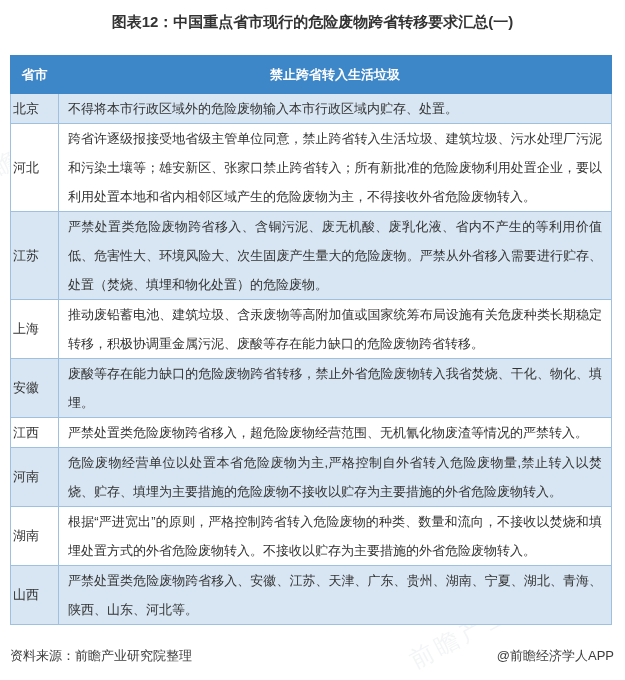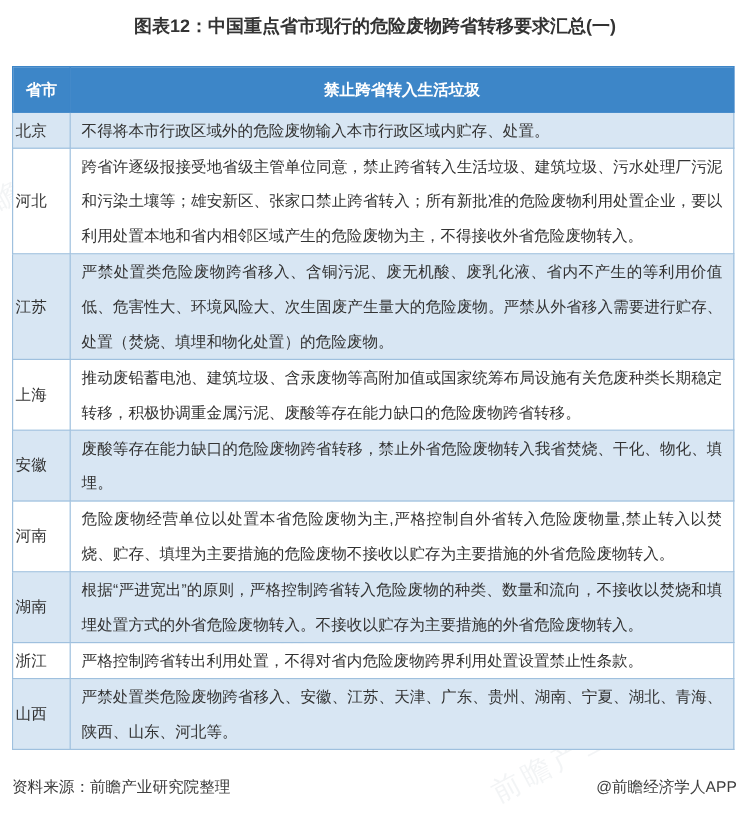--- a/index.html
+++ b/index.html
@@ -132,30 +132,30 @@
         </tr>
         <tr>
           <td class="province-cell">上海</td>
           <td class="requirement-cell">推动废铅蓄电池、建筑垃圾、含汞废物等高附加值或国家统筹布局设施有关危废种类长期稳定转移，积极协调重金属污泥、废酸等存在能力缺口的危险废物跨省转移。</td>
         </tr>
         <tr>
           <td class="province-cell">安徽</td>
           <td class="requirement-cell">废酸等存在能力缺口的危险废物跨省转移，禁止外省危险废物转入我省焚烧、干化、物化、填埋。</td>
         </tr>
         <tr>
+          <td class="province-cell">江西</td>
+          <td class="requirement-cell">严禁处置类危险废物跨省移入，超危险废物经营范围、无机氰化物废渣等情况的严禁转入。</td>
+        </tr>
+        <tr>
           <td class="province-cell">河南</td>
           <td class="requirement-cell">危险废物经营单位以处置本省危险废物为主,严格控制自外省转入危险废物量,禁止转入以焚烧、贮存、填埋为主要措施的危险废物不接收以贮存为主要措施的外省危险废物转入。</td>
         </tr>
         <tr>
           <td class="province-cell">湖南</td>
           <td class="requirement-cell">根据“严进宽出”的原则，严格控制跨省转入危险废物的种类、数量和流向，不接收以焚烧和填埋处置方式的外省危险废物转入。不接收以贮存为主要措施的外省危险废物转入。</td>
-        </tr>
-        <tr>
-          <td class="province-cell">浙江</td>
-          <td class="requirement-cell">严格控制跨省转出利用处置，不得对省内危险废物跨界利用处置设置禁止性条款。</td>
         </tr>
         <tr>
           <td class="province-cell">山西</td>
           <td class="requirement-cell">严禁处置类危险废物跨省移入、安徽、江苏、天津、广东、贵州、湖南、宁夏、湖北、青海、陕西、山东、河北等。</td>
         </tr>
       </tbody>
   </table>
 
   <div class="footer">
     <span>资料来源：前瞻产业研究院整理</span>

